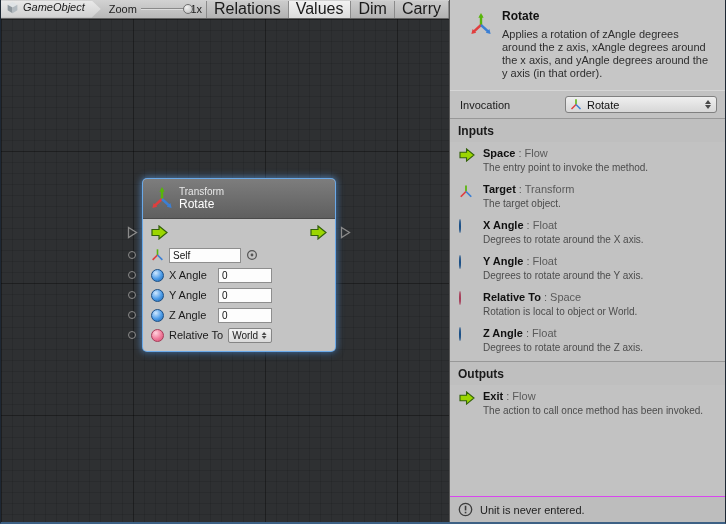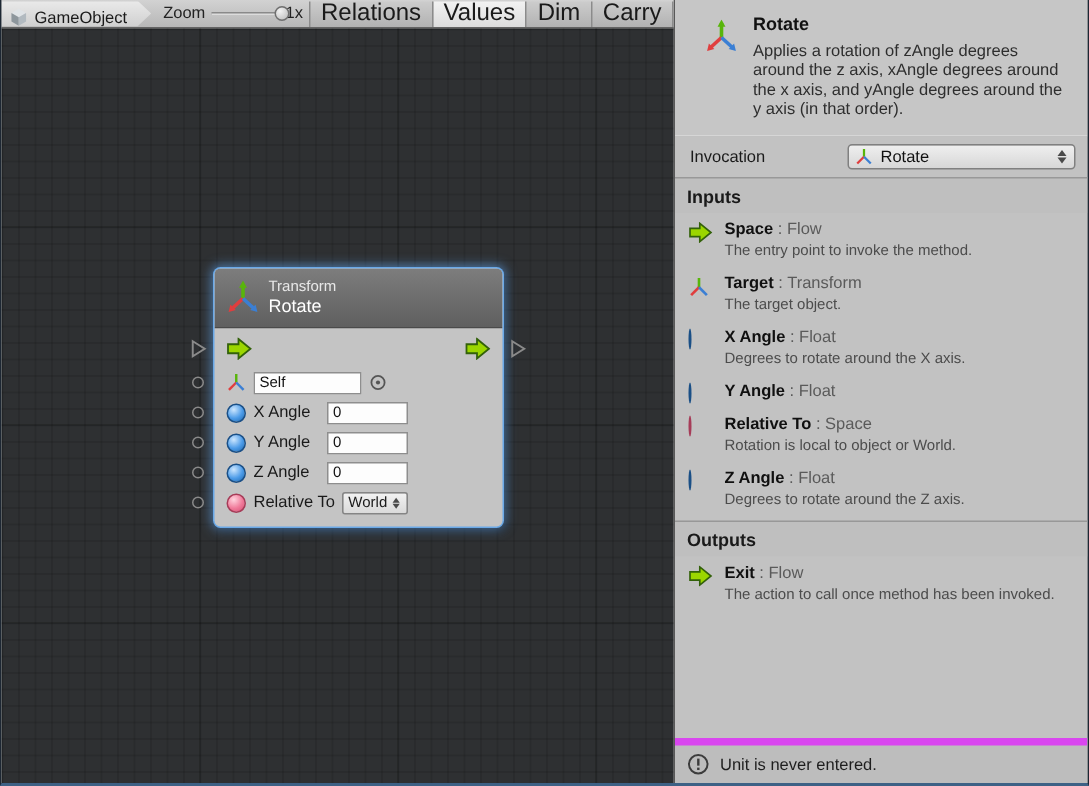--- a/index.html
+++ b/index.html
@@ -7,24 +7,24 @@
   body { font-family:"Liberation Sans","DejaVu Sans",sans-serif; font-size:11px; color:#111; }
 
   .app { position:relative; width:726px; height:524px; display:flex; overflow:hidden;
          border-left:1px solid #1d2733; border-right:1px solid #1d2733; border-bottom:2px solid #3d6185; background:#c2c2c2; }
 
   
   .canvas-area { position:relative; width:448px; height:100%; display:flex; flex-direction:column; }
 
   .toolbar { height:19px; flex:0 0 19px; display:flex; align-items:center; gap:4px;
              background:linear-gradient(#d2d2d2,#b7b7b7); border-bottom:1px solid #636363; padding-right:0; }
-  .breadcrumb { display:flex; align-items:flex-end; gap:4px; height:17px; padding:0 16px 0 5px;
+  .breadcrumb { display:flex; align-items:flex-start; gap:4px; height:17px; padding:0 16px 0 5px;
                 background:linear-gradient(#e9e9e9,#cfcfcf);
                 clip-path:polygon(0 0, calc(100% - 9px) 0, 100% 50%, calc(100% - 9px) 100%, 0 100%);
-                cursor:pointer; }
+                cursor:pointer;font-style:italic; }
   .breadcrumb span.lbl { font-size:11px; color:#1a1a1a; }
   .zoom-label { margin-left:4px; color:#222; }
   .zoom-slider { position:relative; width:112px; height:12px; }
   .zoom-track { position:absolute; left:0; right:0; top:5px; height:2px; background:#8a8a8a; border-bottom:1px solid #dcdcdc; }
   .zoom-knob  { position:absolute; top:1px; left:92%; width:10px; height:10px; border-radius:50%;
                 background:radial-gradient(circle at 35% 30%, #f2f2f2, #b9b9b9); border:1px solid #6f6f6f; }
   .zoom-value { width:18px; color:#222; }
   .tb-buttons { margin-left:auto; display:flex; height:17px; }
   .tb-btn { display:flex; align-items:center; padding:0 7px; font-size:16px; color:#1a1a1a;
             background:linear-gradient(#cccccc,#b2b2b2); border-left:1px solid #8b8b8b; cursor:pointer; }
@@ -93,21 +93,21 @@
   .section-header { padding:5px 8px 4px 8px; font-size:12px; font-weight:bold; color:#1a1a1a;
                     border-top:1px solid #989898; background:#bfbfbf; }
   .item { display:flex; gap:8px; padding:5px 8px 4px 9px; }
   .item .icon-col { flex:0 0 16px; padding-top:1px; }
   .item .txt-col { flex:1; }
   .item-name { font-size:11px; font-weight:bold; color:#101010; }
   .item-type { font-size:11px; color:#5a5a5a; }
   .item-type::before { content:" : "; }
   .item-desc { margin-top:3px; font-size:10px; color:#4c4c4c; line-height:12px; }
   .spacer { flex:1; }
-  .warning-bar { display:flex; align-items:center; gap:7px; padding:5px 8px; border-top:5px solid #d946ef;
+  .warning-bar { display:flex; align-items:center; gap:7px; padding:5px 8px; border-top:1px solid #d946ef;
                  background:#bdbdbd; }
   .warning-text { font-size:11px; color:#1e1e1e; }
   svg { display:block; }
 </style>
 </head>
 <body>
 
 <div class="app">
 
   <div class="canvas-area">
@@ -305,20 +305,21 @@
       <div class="txt-col">
         <span class="item-name">X Angle</span><span class="item-type">Float</span>
         <div class="item-desc">Degrees to rotate around the X axis.</div>
       </div>
     </div>
 
     <div class="item">
       <span class="icon-col"><span class="sphere blue"></span></span>
       <div class="txt-col">
         <span class="item-name">Y Angle</span><span class="item-type">Float</span>
+        <div class="item-desc">Degrees to rotate around the Y axis.</div>
       </div>
     </div>
 
     <div class="item">
       <span class="icon-col"><span class="sphere pink"></span></span>
       <div class="txt-col">
         <span class="item-name">Relative To</span><span class="item-type">Space</span>
         <div class="item-desc">Rotation is local to object or World.</div>
       </div>
     </div>

